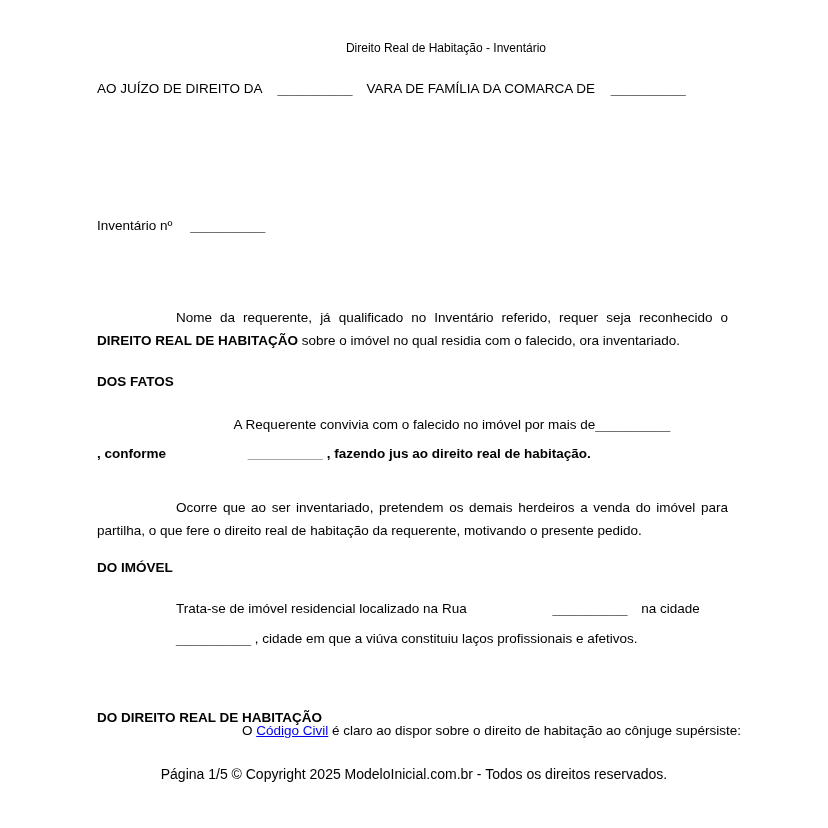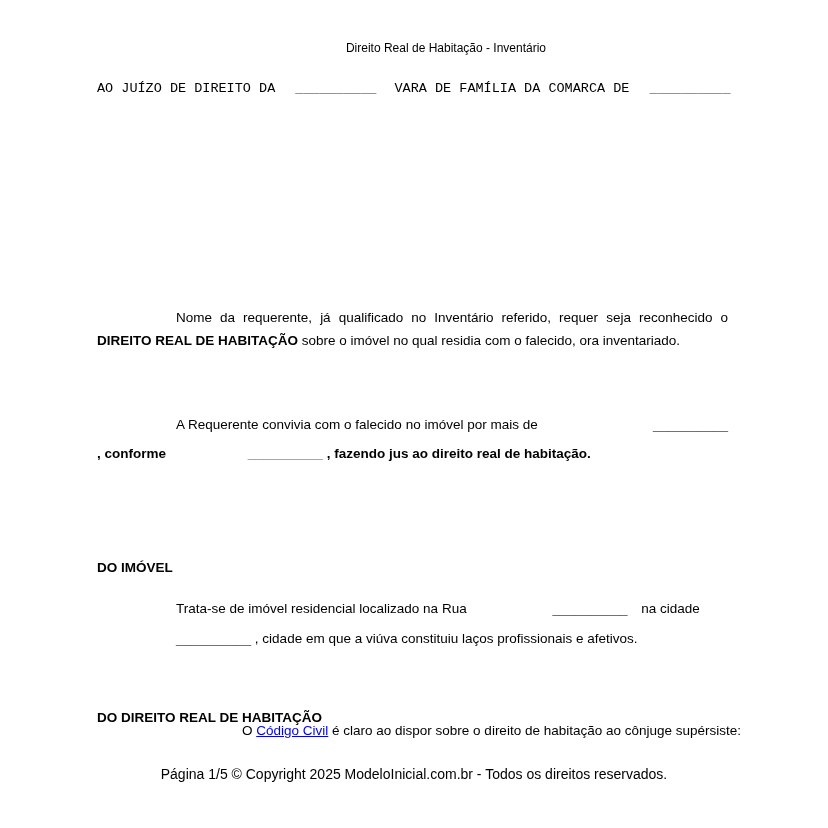--- a/index.html
+++ b/index.html
@@ -39,21 +39,21 @@
     cursor: pointer;
   }
   .ml-sm { margin-left: 12px; }
   .mr-sm { margin-right: 10px; }
   .ml-inv { margin-left: 14px; }
   .ml-conforme { margin-left: 78px; }
   .ml-rua { margin-left: 82px; }
   .ml-cidade { margin-left: 79px; }
   .flex-line {
     display: flex;
-    justify-content: space-between;
+    justify-content: center;
     align-items: baseline;
   }
   .indent-lead { margin-left: 79px; }
   .indent-pad { padding-left: 79px; text-align: center; }
   a.doc-link {
     color: var(--link, #0000EE);
     text-decoration: underline;
     cursor: pointer;
   }
   .footer {
@@ -63,46 +63,52 @@
     line-height: 18px;
   }
 </style>
 </head>
 <body>
 
 <div class="page">
 
   <div class="abs doc-title">Direito Real de Habitação - Inventário</div>
 
-  <div class="abs content line" style="top:80px;font-family:Liberation Mono, monospace;">
+  <div class="abs content line" style="top:80px;">
     <span>AO JUÍZO DE DIREITO DA</span>
     <span class="blank ml-sm mr-sm">__________</span>
     <span>VARA DE FAMÍLIA DA COMARCA DE</span>
     <span class="blank ml-sm">__________</span>
   </div>
 
+  <div class="abs content line" style="top:217px;">
+    <span>Inventário nº</span>
+    <span class="blank ml-inv">__________</span>
+  </div>
 
   <div class="abs content para intro-para">
     <span>Nome da requerente, já qualificado no Inventário referido, requer seja reconhecido o</span>
     <b>DIREITO REAL DE HABITAÇÃO</b>
     <span>sobre o imóvel no qual residia com o falecido, ora inventariado.</span>
   </div>
 
+  <div class="abs content heading" style="top:373px;">DOS FATOS</div>
 
   <div class="abs content line flex-line" style="top:416px;">
     <span class="indent-lead">A Requerente convivia com o falecido no imóvel por mais de</span>
     <span class="blank">__________</span>
   </div>
 
   <div class="abs content line" style="top:445px;font-weight:bold;">
     <span>, conforme</span>
     <span class="blank ml-conforme">__________</span>
     <span>, fazendo jus ao direito real de habitação.</span>
   </div>
 
+  <div class="abs content para ocorre-para">Ocorre que ao ser inventariado, pretendem os demais herdeiros a venda do imóvel para partilha, o que fere o direito real de habitação da requerente, motivando o presente pedido.</div>
 
   <div class="abs content heading" style="top:559px;">DO IMÓVEL</div>
 
   <div class="abs content line" style="top:600px;">
     <span class="indent-lead">Trata-se de imóvel residencial localizado na Rua</span>
     <span class="blank ml-rua mr-sm">__________</span>
     <span>na cidade</span>
   </div>
 
   <div class="abs content line" style="top:630px;">

